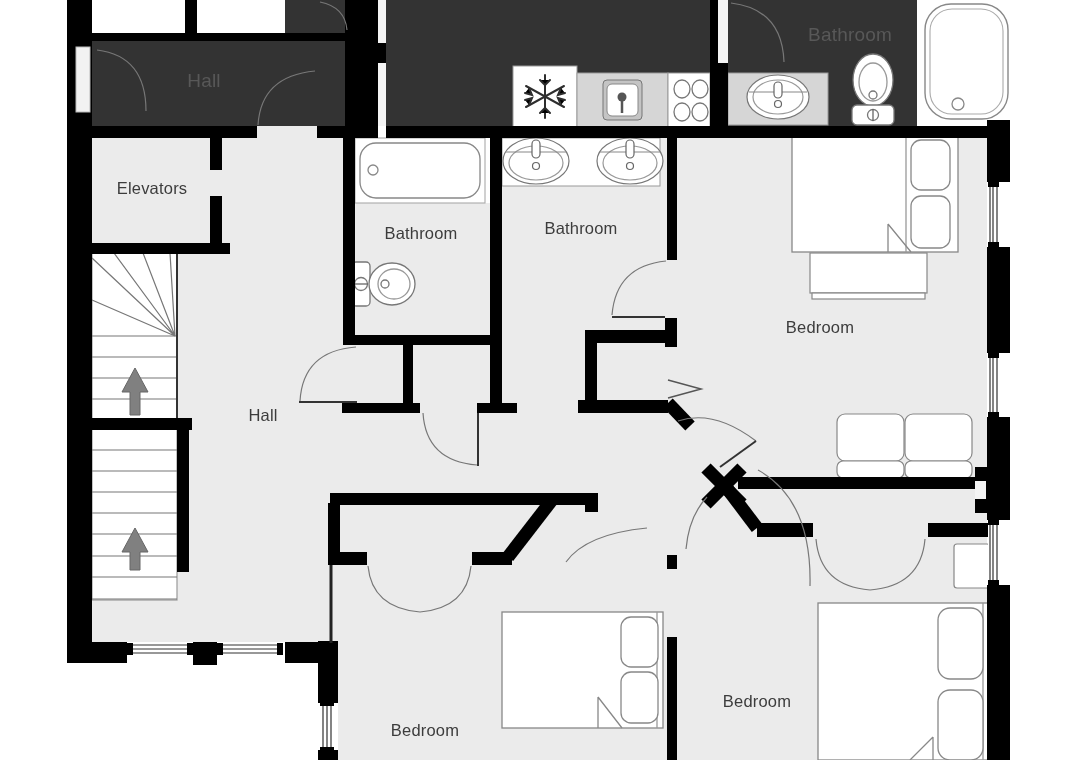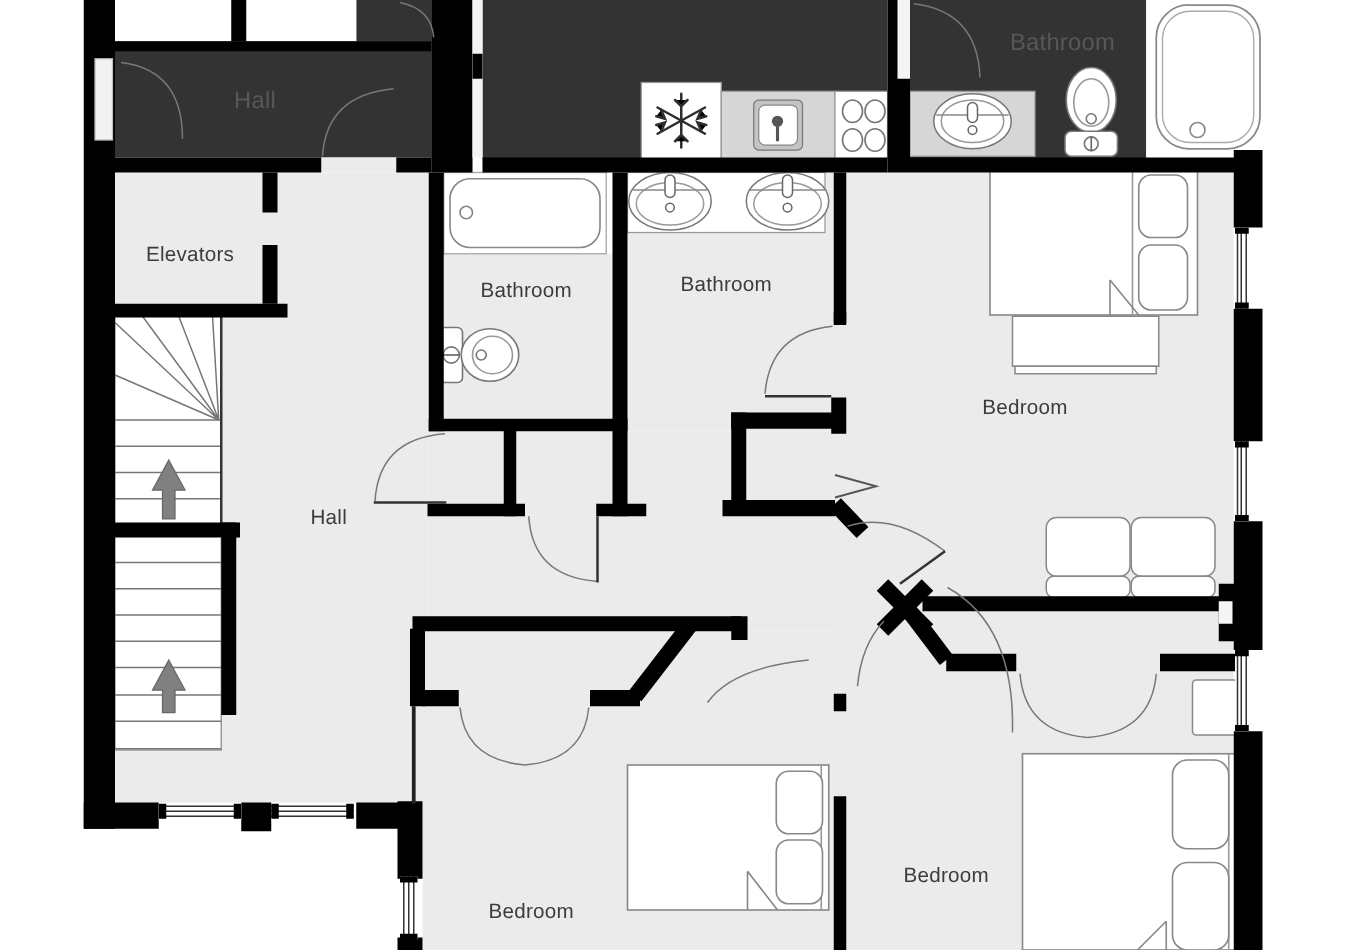--- a/index.html
+++ b/index.html
@@ -294,20 +294,20 @@
       <line x1="478" y1="413" x2="478" y2="466"></line>
       <line x1="612" y1="317" x2="665" y2="317"></line>
       <line x1="720" y1="467" x2="756" y2="441"></line>
     </g>
     <path d="M668,380 L701,389 L668,398" stroke="#555" stroke-width="1.5"></path>
   </g>
 </svg>
 
   <div class="label dim" style="left:204px;top:81px;">Hall</div>
   <div class="label dim" style="left:850px;top:35px;">Bathroom</div>
-  <div class="label" style="left:152px;top:204px;">Elevators</div>
+  <div class="label" style="left:152px;top:188px;">Elevators</div>
   <div class="label" style="left:421px;top:233px;">Bathroom</div>
   <div class="label" style="left:581px;top:228px;">Bathroom</div>
   <div class="label" style="left:263px;top:415px;">Hall</div>
   <div class="label" style="left:820px;top:327px;">Bedroom</div>
   <div class="label" style="left:425px;top:730px;">Bedroom</div>
   <div class="label" style="left:757px;top:701px;">Bedroom</div>
 </div>
 
 </body></html>

